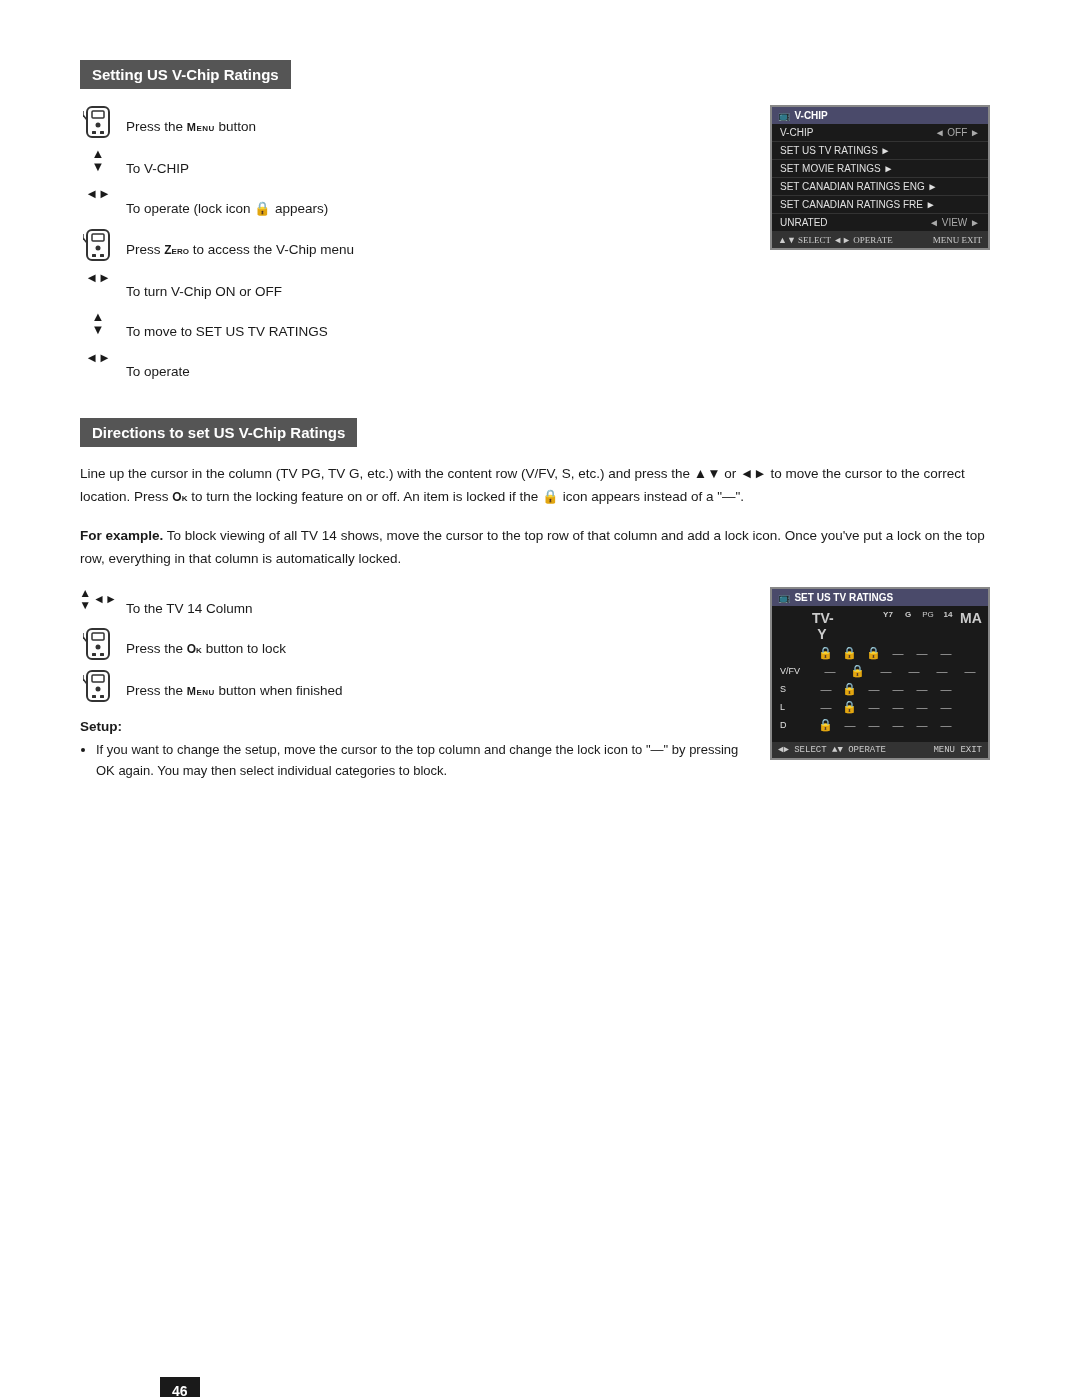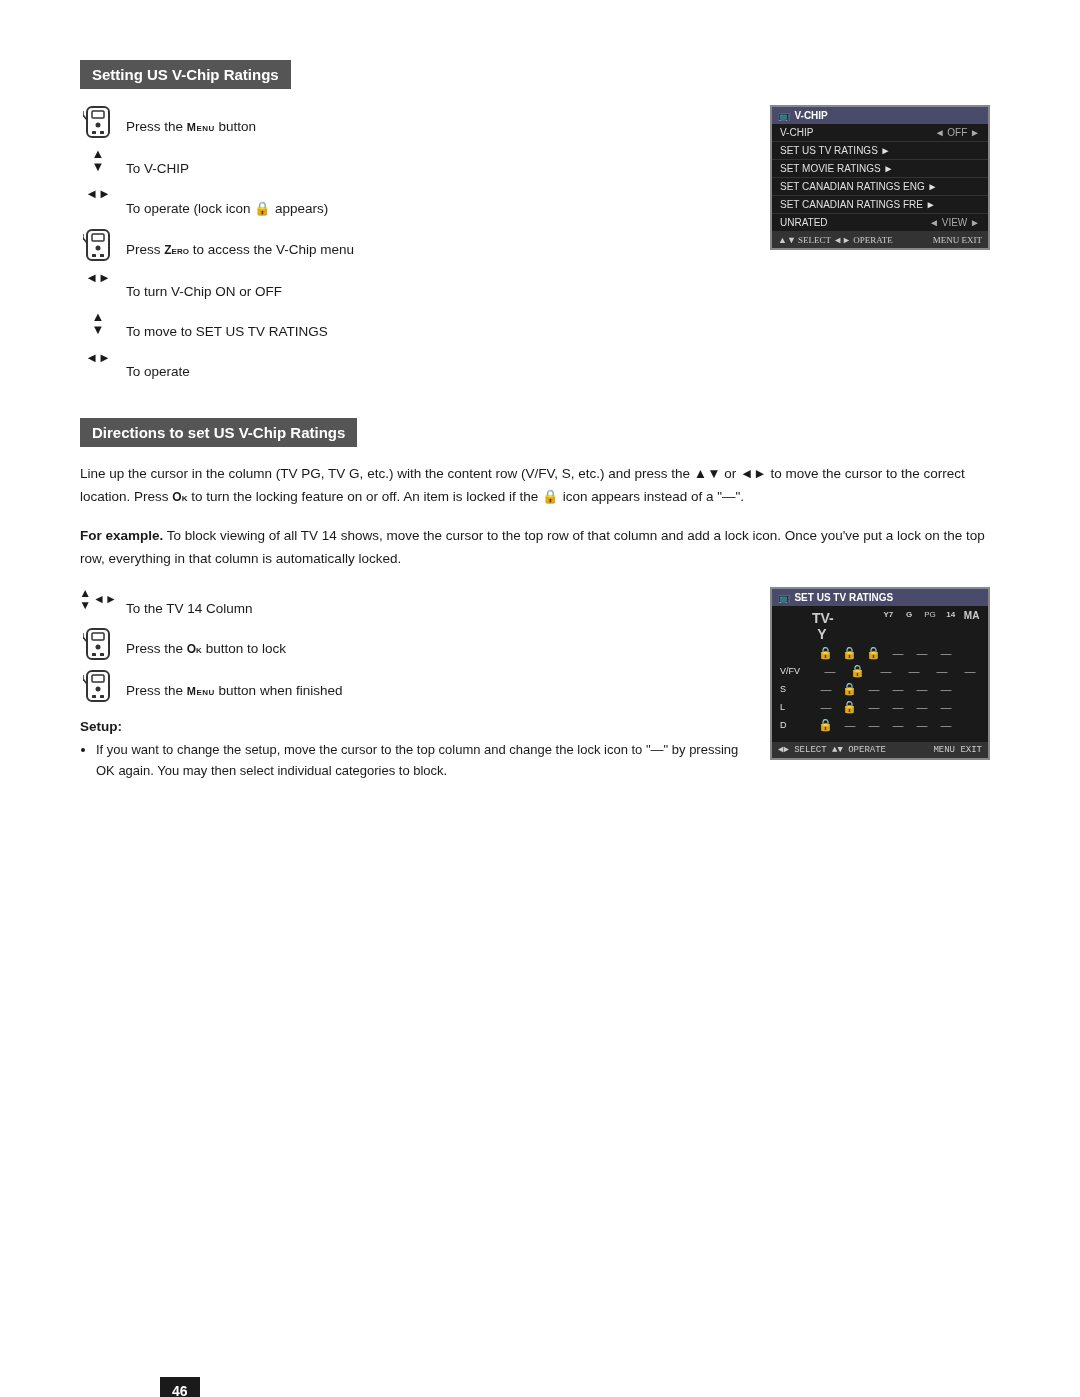--- a/index.html
+++ b/index.html
@@ -497,21 +497,21 @@
               <span>📺</span>
               <span>SET US TV RATINGS</span>
             </div>
 
             <div style="display:flex;padding:4px 8px 2px 40px;gap:4px;">
               <div style="width:20px;text-align:center;font-size:14px;color:#ccc;font-weight:bold;">TV-Y</div>
               <div style="width:20px;text-align:center;font-size:8px;color:#ccc;font-weight:bold;margin-left:44px;">Y7</div>
               <div style="width:20px;text-align:center;font-size:8px;color:#ccc;font-weight:bold;">G</div>
               <div style="width:20px;text-align:center;font-size:8px;color:#ccc;font-weight:normal;">PG</div>
               <div style="width:20px;text-align:center;font-size:8px;color:#ccc;font-weight:bold;">14</div>
-              <div style="width:20px;text-align:center;font-size:10px;color:#ccc;font-weight:bold;">MA</div>
+              <div style="width:20px;text-align:center;font-size:14px;color:#ccc;font-weight:bold;">MA</div>
             </div>
 
             <div style="display:flex;align-items:center;padding:2px 8px;gap:4px;">
               <div style="width:32px;color:#e0e0e0;font-size:9px;"></div>
               <div style="width:20px;text-align:center;font-size:12px;color:#fff;">🔒</div>
               <div style="width:20px;text-align:center;font-size:12px;color:#fff;">🔒</div>
               <div style="width:20px;text-align:center;font-size:12px;color:#fff;">🔒</div>
               <div style="width:20px;text-align:center;font-size:11px;color:#aaa;">—</div>
               <div style="width:20px;text-align:center;font-size:11px;color:#aaa;">—</div>
               <div style="width:20px;text-align:center;font-size:11px;color:#aaa;">—</div>

